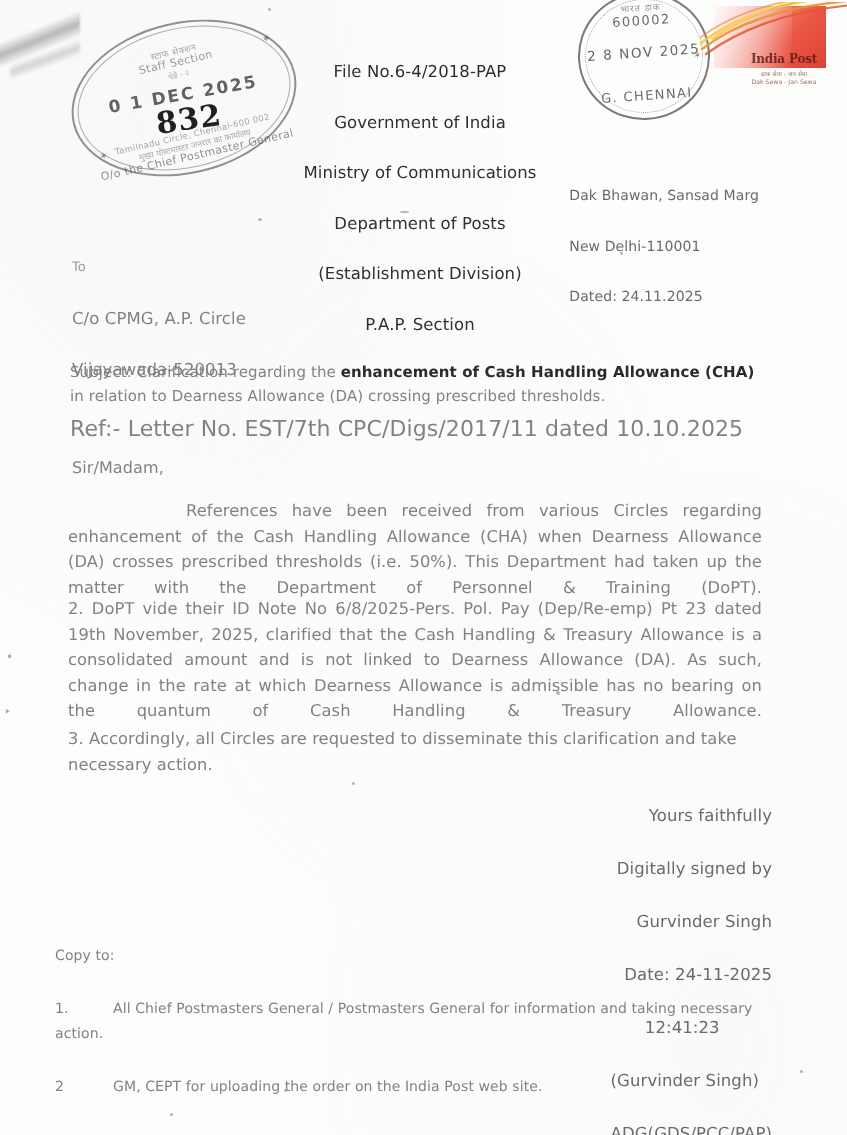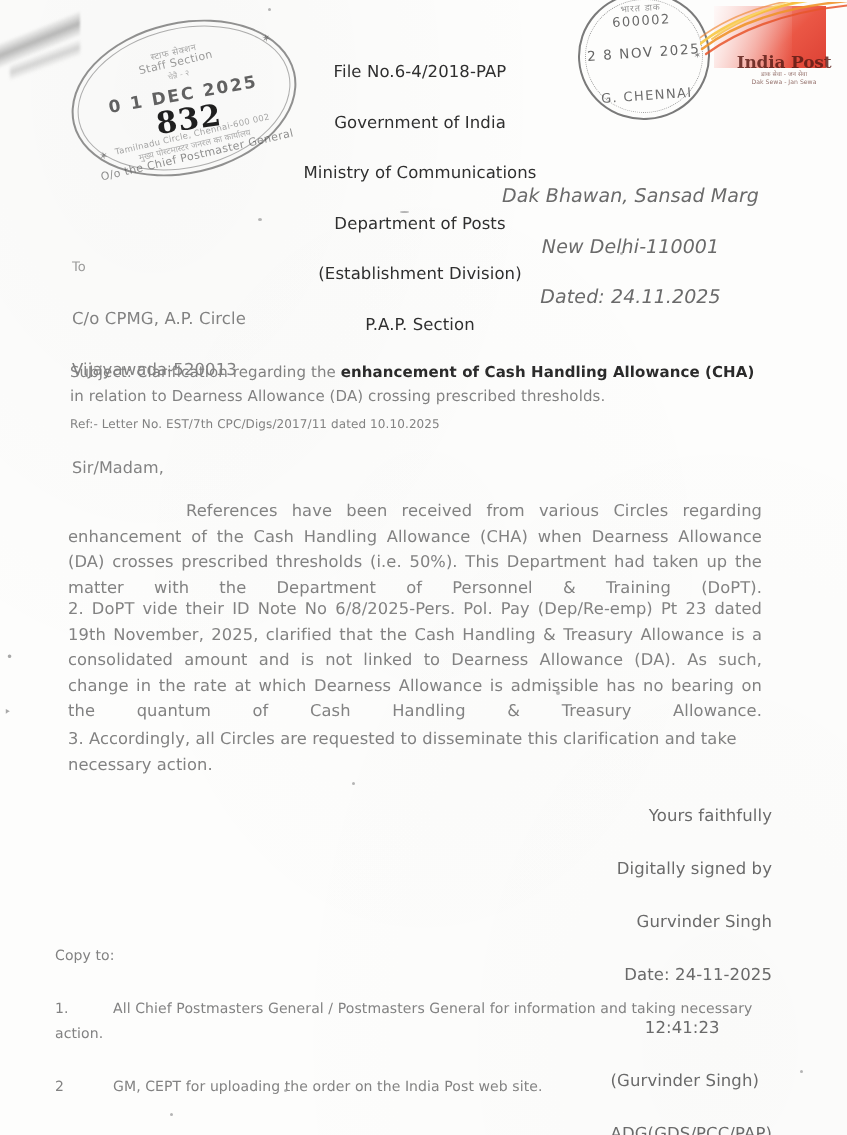--- a/index.html
+++ b/index.html
@@ -47,24 +47,23 @@
     font-size: 16.5px;
     line-height: 22.5px;
   }
   #header-block div { white-space: nowrap; }
 
   
   #origin-address {
     position: absolute;
     right: 88px;
     top: 157px;
-    text-align: center;
-    font-size: 19px;
+    text-align: left;
+    font-size: 14px;
     line-height: 22.5px;
-    font-style: italic;
   }
 
   
   #recipient-block {
     position: absolute;
     left: 72px;
     top: 228px;
     font-size: 16.5px;
     line-height: 23px;
   }
@@ -76,21 +75,21 @@
     left: 70px;
     top: 332px;
     width: 690px;
     font-size: 15px;
     line-height: 24px;
   }
   #ref-block {
     position: absolute;
     left: 70px;
     top: 389px;
-    font-size: 12px;
+    font-size: 22px;
   }
 
   
   #salutation {
     position: absolute;
     left: 72px;
     top: 430px;
     font-size: 16px;
   }
 
@@ -210,21 +209,21 @@
     background: linear-gradient(100deg, rgba(255,255,255,0.92) 0%, rgba(255,255,255,0.45) 55%, rgba(255,255,255,0) 100%);
   }
   #ip-swoosh { position: absolute; left: -8px; top: -10px; }
   #ip-text {
     position: absolute;
     left: 24px;
     top: 50px;
     width: 120px;
     text-align: center;
     font-family: "DejaVu Serif", serif;
-    font-size: 17px;
+    font-size: 12px;
     font-weight: bold;
     color: #5a1a14;
     opacity: .82;
     letter-spacing: -0.2px;
   }
   #ip-tagline {
     position: absolute;
     left: 24px;
     top: 68px;
     width: 120px;

